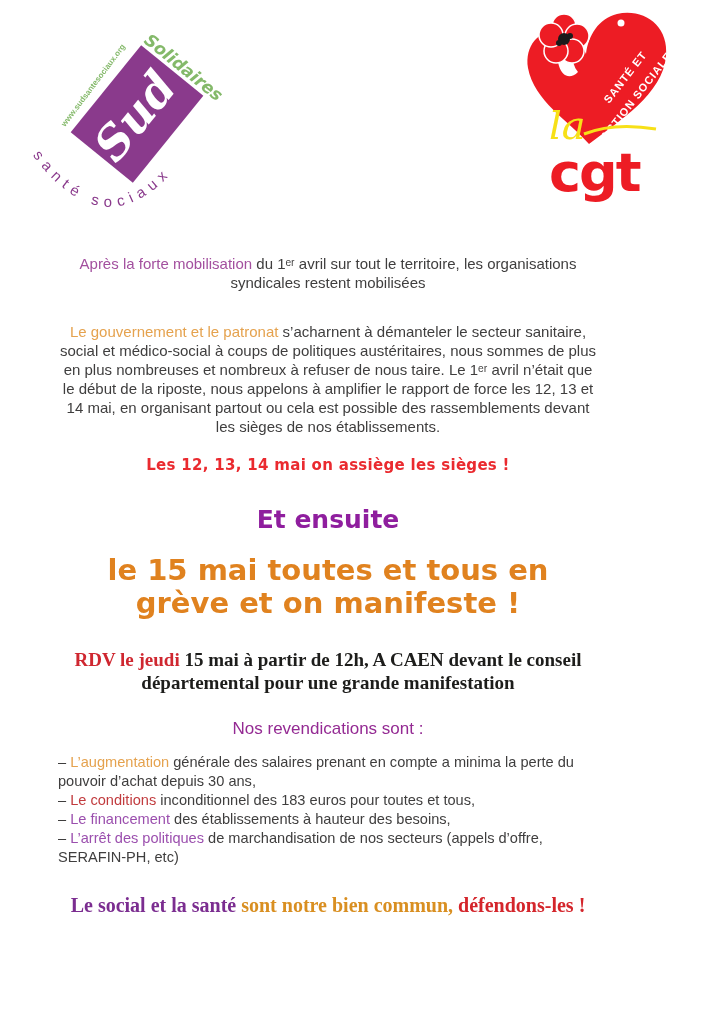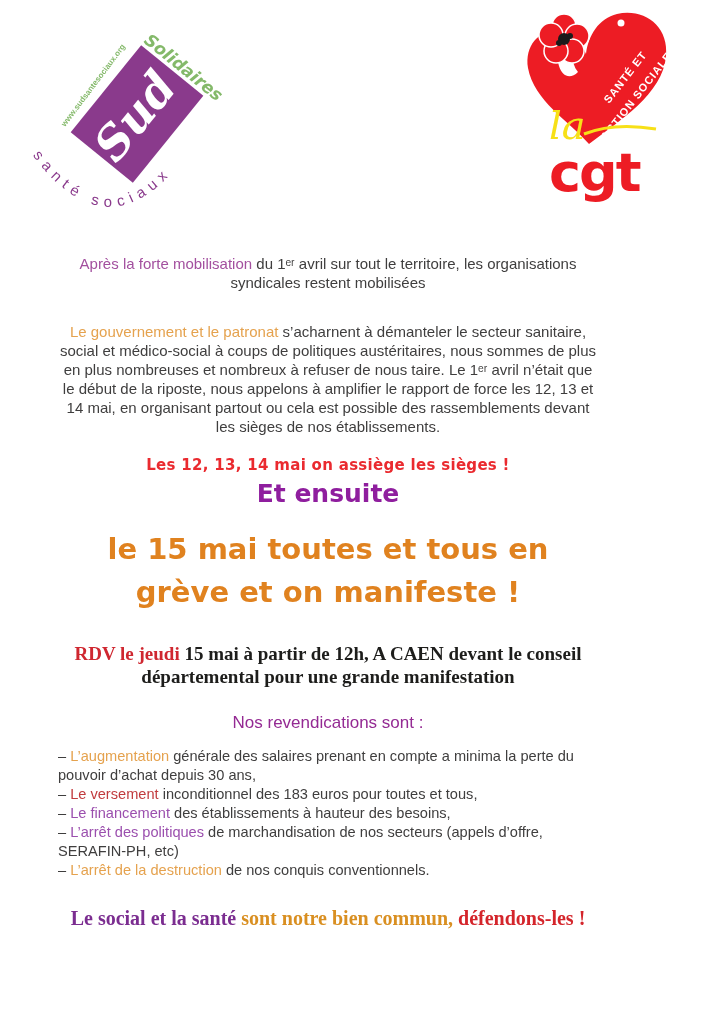--- a/index.html
+++ b/index.html
@@ -19,22 +19,22 @@
   .logo-cgt{left:514px;top:6px;width:170px;height:200px;}
   .content{position:absolute;left:0;top:248px;width:656px;padding:0 58px;}
   .ptext{color:var(--body-text);font-size:15px;line-height:19px;text-align:center;
          margin:0 auto;white-space:pre-wrap;}
   .intro{max-width:604px;margin-top:6px;}
   .main-par{max-width:608px;margin-top:30px;}
   .hl-purple{color:var(--intro-purple);}
   .hl-orange{color:var(--highlight-orange);}
   .headline{font-family:"DejaVu Sans",sans-serif;font-weight:bold;text-align:center;margin:0;}
   .headline-red{margin-top:20px;font-size:15px;letter-spacing:.3px;color:var(--headline-red);}
-  .headline-purple{margin-top:5px;font-size:25px;color:var(--headline-purple);}
-  .headline-orange{margin-top:20px;font-size:29px;line-height:43px;color:var(--headline-orange);
+  .headline-purple{margin-top:31px;font-size:25px;color:var(--headline-purple);}
+  .headline-orange{margin-top:20px;font-size:29px;line-height:33px;color:var(--headline-orange);
                    max-width:600px;margin-left:auto;margin-right:auto;}
   .rdv{margin:28px auto 0;max-width:560px;font-family:"Liberation Serif",serif;font-weight:bold;
        font-size:19px;line-height:23px;color:var(--rdv-black);text-align:center;white-space:pre-wrap;}
   .hl-rdv{color:var(--rdv-red);}
   .demands-title{margin:25px 0 0;text-align:center;font-weight:normal;font-size:17px;
                  color:var(--demands-purple);}
   .demands{margin-top:14px;font-size:14.6px;line-height:19px;color:var(--body-text);
            text-align:left;max-width:608px;}
   .demand-item{white-space:pre-wrap;}
   .lead[data-color="orange"]{color:var(--highlight-orange);}
@@ -108,22 +108,21 @@
     <p class="headline headline-purple">Et ensuite</p>
 
     <p class="headline headline-orange">le 15 mai toutes et tous en grève et on manifeste !</p>
 
     <p class="rdv"><span class="hl-rdv">RDV le jeudi</span><span> 15 mai à partir de 12h, A CAEN devant le conseil départemental pour une grande manifestation</span></p>
 
     <p class="demands-title">Nos revendications sont :</p>
 
     <div class="demands">
       <div class="demand-item"><span class="dash">– </span><span class="lead" data-color="orange">L’augmentation</span><span> générale des salaires prenant en compte a minima la perte du pouvoir d’achat depuis 30 ans,</span></div>
-      <div class="demand-item"><span class="dash">– </span><span class="lead" data-color="red">Le versement</span><span> inconditionnel des 183 euros pour toutes et tous,</span></div>
+      <div class="demand-item"><span class="dash">– </span><span class="lead" data-color="red">Le conditions</span><span> inconditionnel des 183 euros pour toutes et tous,</span></div>
       <div class="demand-item"><span class="dash">– </span><span class="lead" data-color="purple">Le financement</span><span> des établissements à hauteur des besoins,</span></div>
       <div class="demand-item"><span class="dash">– </span><span class="lead" data-color="purple">L’arrêt des politiques</span><span> de marchandisation de nos secteurs (appels d’offre, SERAFIN-PH, etc)</span></div>
-      <div class="demand-item"><span class="dash">– </span><span class="lead" data-color="orange">L’arrêt de la destruction</span><span> de nos conquis conventionnels.</span></div>
     </div>
 
     <p class="footer-slogan"><span class="f-purple">Le social et la santé</span><span class="f-orange"> sont notre bien commun,</span><span class="f-red"> défendons-les !</span></p>
 
   </div>
 </div>
 
 </body></html>

